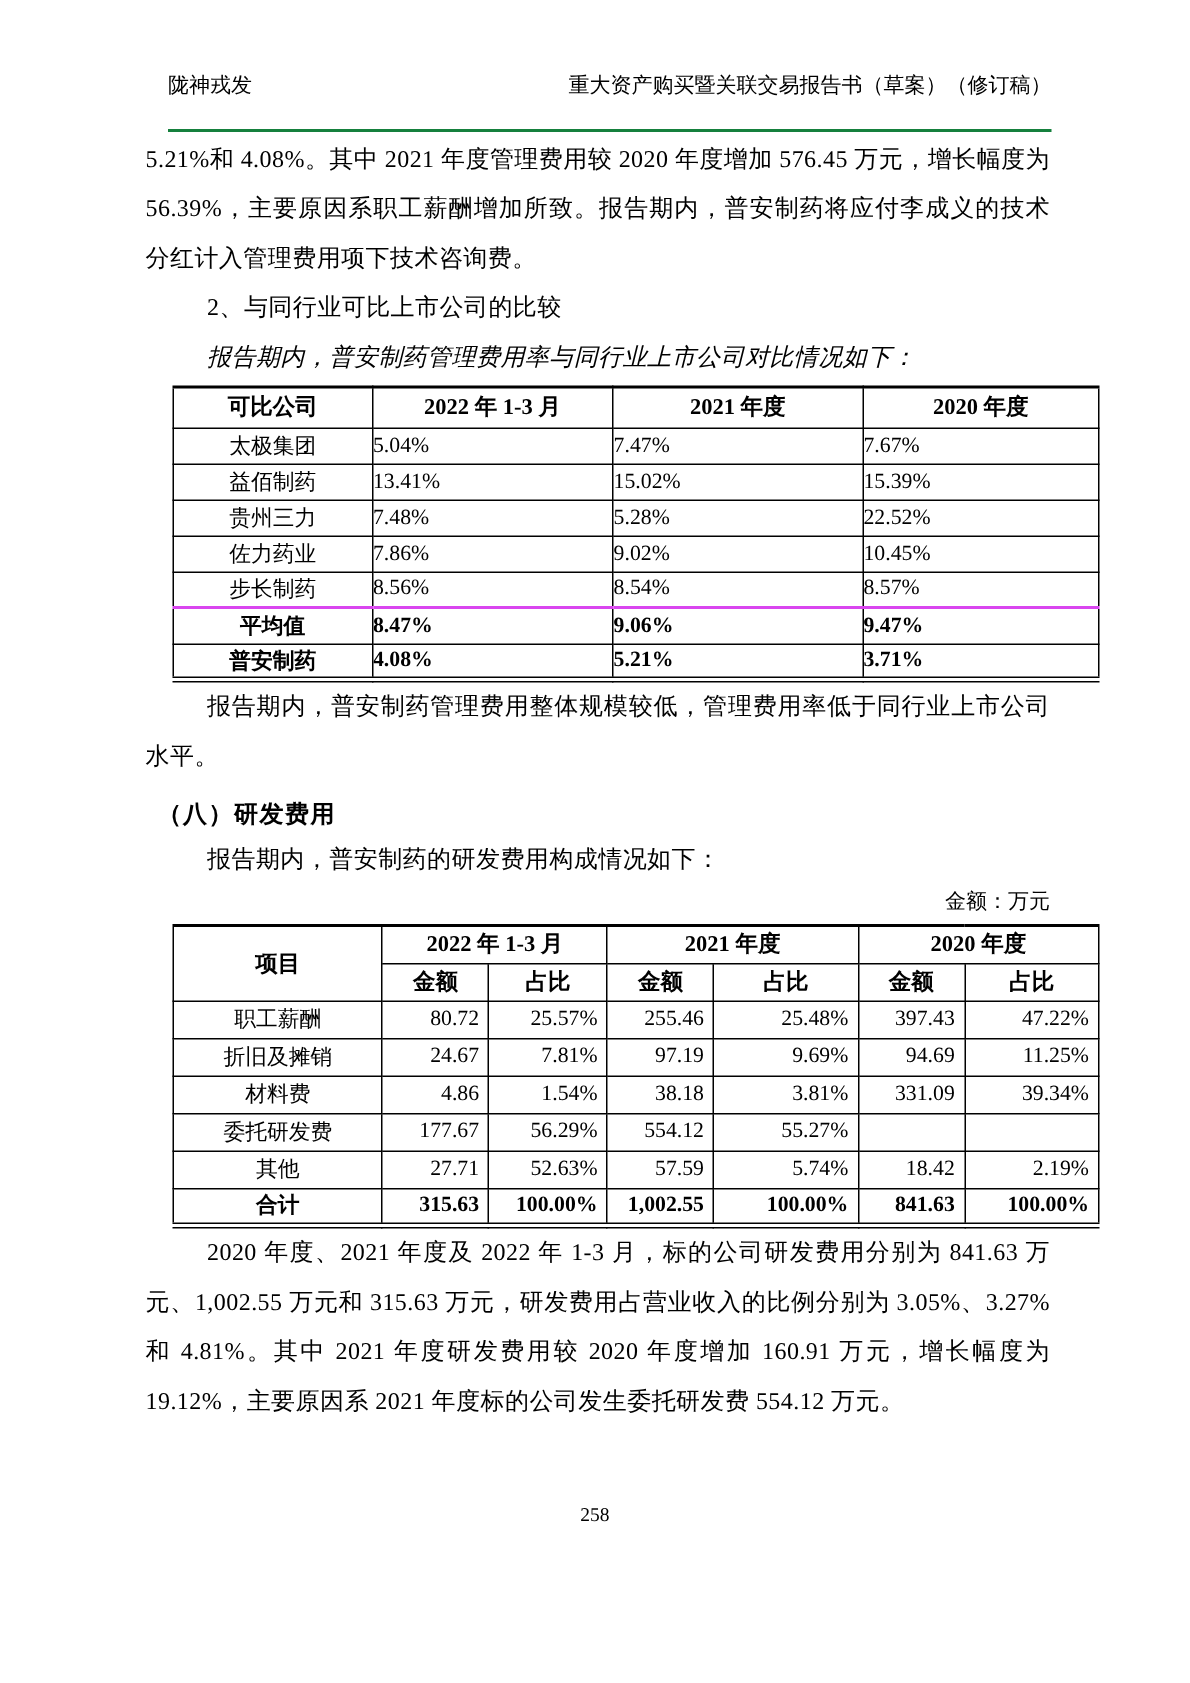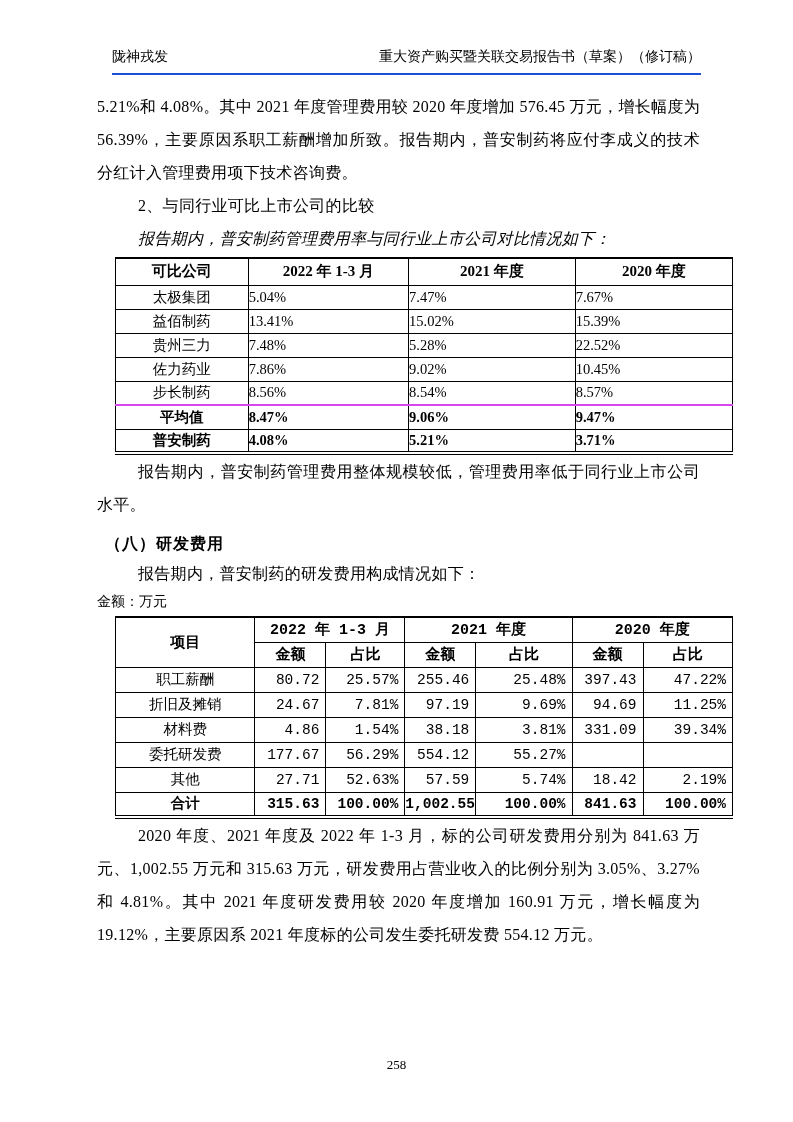--- a/index.html
+++ b/index.html
@@ -17,22 +17,22 @@
   
   .header {
     position: absolute;
     top: 48px;
     left: 112px;
     right: 92px;
     display: flex;
     justify-content: space-between;
     align-items: flex-end;
     font-size: 14px;
-    padding-bottom: 7px;
-    border-bottom: 2px solid #1d4ed8;
+    padding-bottom: 20px;
+    border-bottom: 2px solid #15803d;
   }
   
   .content {
     position: absolute;
     top: 90px;
     left: 97px;
     right: 93px;
   }
   p.para {
     margin: 0;
@@ -52,34 +52,35 @@
     font-size: 16px;
     font-weight: bold;
     letter-spacing: 1px;
     line-height: 26px;
   }
   .p4 { margin-top: 14px; }
   .unit-label {
     margin-top: 2px;
     font-size: 14px;
     line-height: 20px;
+    text-align: right;
   }
   .p5 { margin-top: 18px; }
   
   table.doc-table {
     width: 618px;
     margin-left: 18px;
     border-collapse: collapse;
     table-layout: fixed;
     font-size: 14.5px;
     border-top: 2.5px solid #000;
     border-bottom: 4px double #000;
   }
   .t1 { margin-top: 2px; }
-  .t2 { margin-top: 4px; font-family: Liberation Mono, monospace; }
+  .t2 { margin-top: 4px; }
   table.doc-table th, table.doc-table td {
     border: 1px solid #000;
     padding: 0;
     overflow: hidden;
     white-space: nowrap;
   }
   table.doc-table th {
     font-weight: bold;
     text-align: center;
     font-size: 15px;
@@ -92,21 +93,21 @@
   .t1 td.c-val { text-align: left; padding-right: 28px; margin-top: 20px; }
   .t2 td.c-val { text-align: right; padding-right: 6px; }
   tr.bold-row td { font-weight: bold; }
   
   .t1 tbody tr:nth-child(6) td { border-top: 2px solid #d946ef; }
   
   .t2 tbody tr:nth-child(6) td { border-top: 1.5px solid #000; }
   
   .footer {
     position: absolute;
-    top: 1057px;
+    top: 1002px;
     left: 0;
     width: 100%;
     text-align: center;
     font-size: 13px;
   }
 </style>
 </head>
 <body>
 
 <div class="page">

